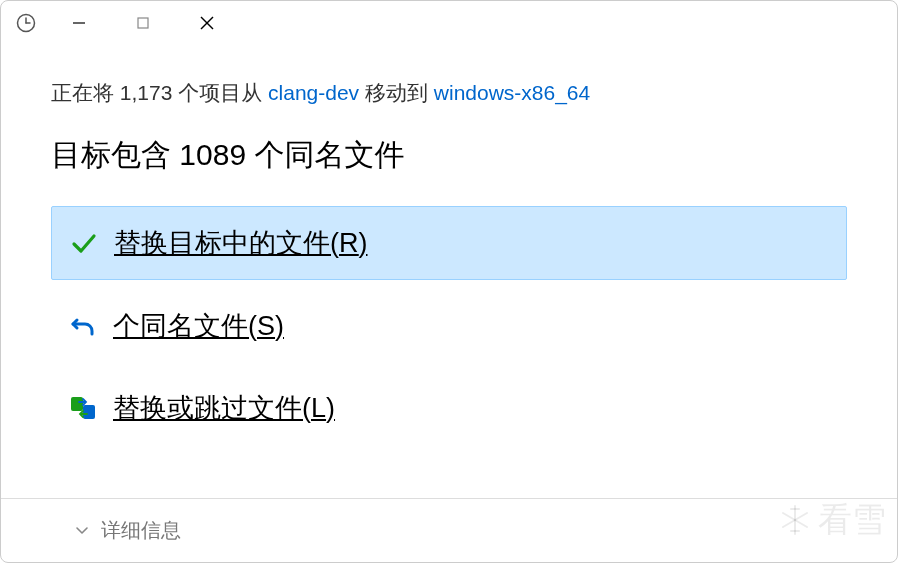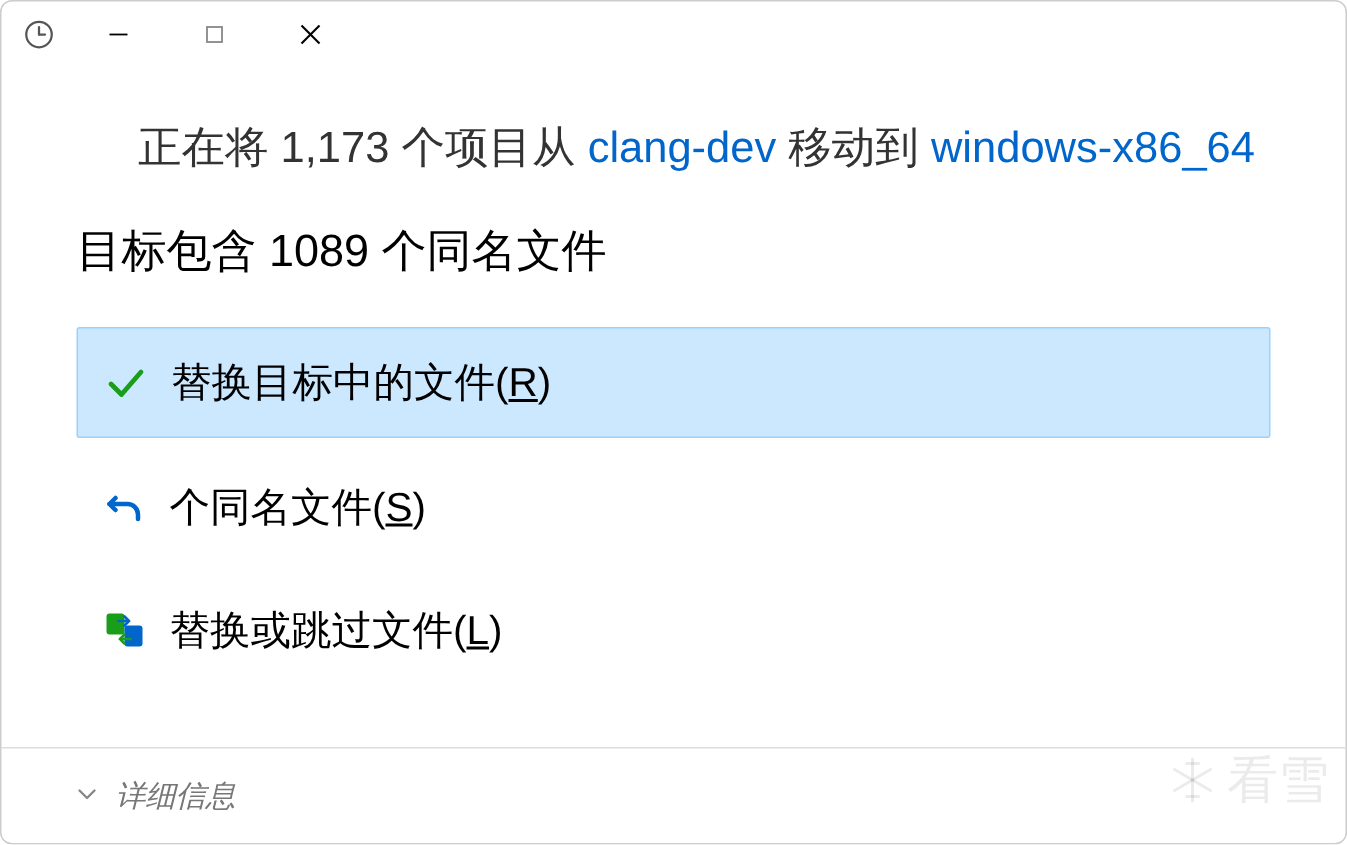--- a/index.html
+++ b/index.html
@@ -52,24 +52,23 @@
     color: #000;
   }
   .win-btn svg { display: block; }
   .content {
     flex: 1;
     padding: 34px 50px 0 50px;
     display: flex;
     flex-direction: column;
   }
   .move-line {
-    font-size: 29px;
+    font-size: 21px;
     color: #333;
     margin-bottom: 28px;
-    margin-left: 41px;
   }
   .move-line .link {
     color: #0066cc;
   }
   .heading {
     font-size: 30px;
     color: #000;
     margin-bottom: 30px;
   }
   .options {
@@ -78,41 +77,41 @@
     gap: 10px;
   }
   .option {
     display: flex;
     align-items: center;
     padding: 18px 16px;
     font-size: 27px;
     color: #000;
     cursor: pointer;
     border-radius: 2px;
+    text-decoration: underline;
   }
   .option.selected {
     background: #cce8ff;
     border: 1px solid #99d1ff;
   }
   .opt-icon {
     width: 32px;
     height: 32px;
     margin-right: 14px;
     display: flex;
     align-items: center;
     justify-content: center;
     flex-shrink: 0;
   }
   .underline { text-decoration: underline; }
   .footer {
     border-top: 1px solid #ddd;
-    padding: 18px 50px;
+    padding: 18px 74px;
     display: flex;
     align-items: flex-end;
-    font-style: italic;
   }
   .details {
     display: flex;
     align-items: center;
     color: #777;
     font-size: 20px;
     cursor: pointer;
     gap: 12px;
   }
   .watermark {

